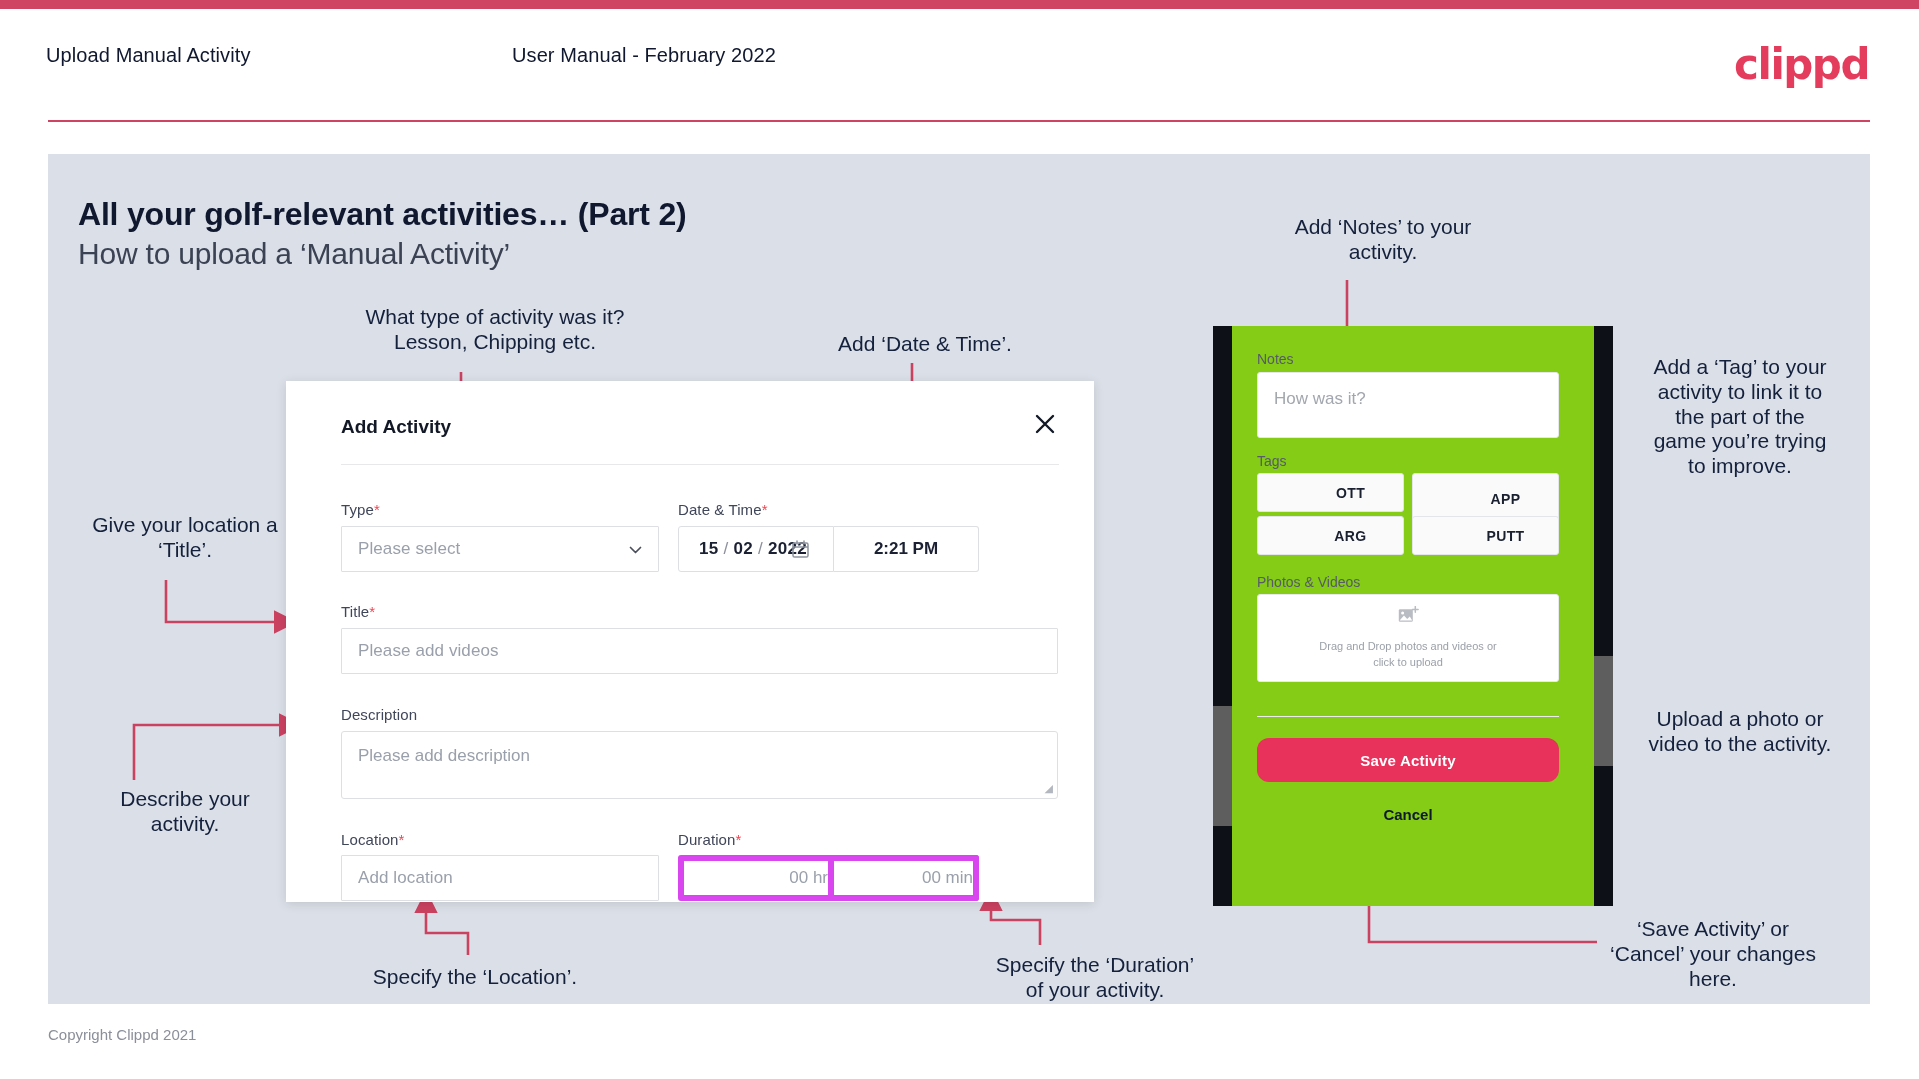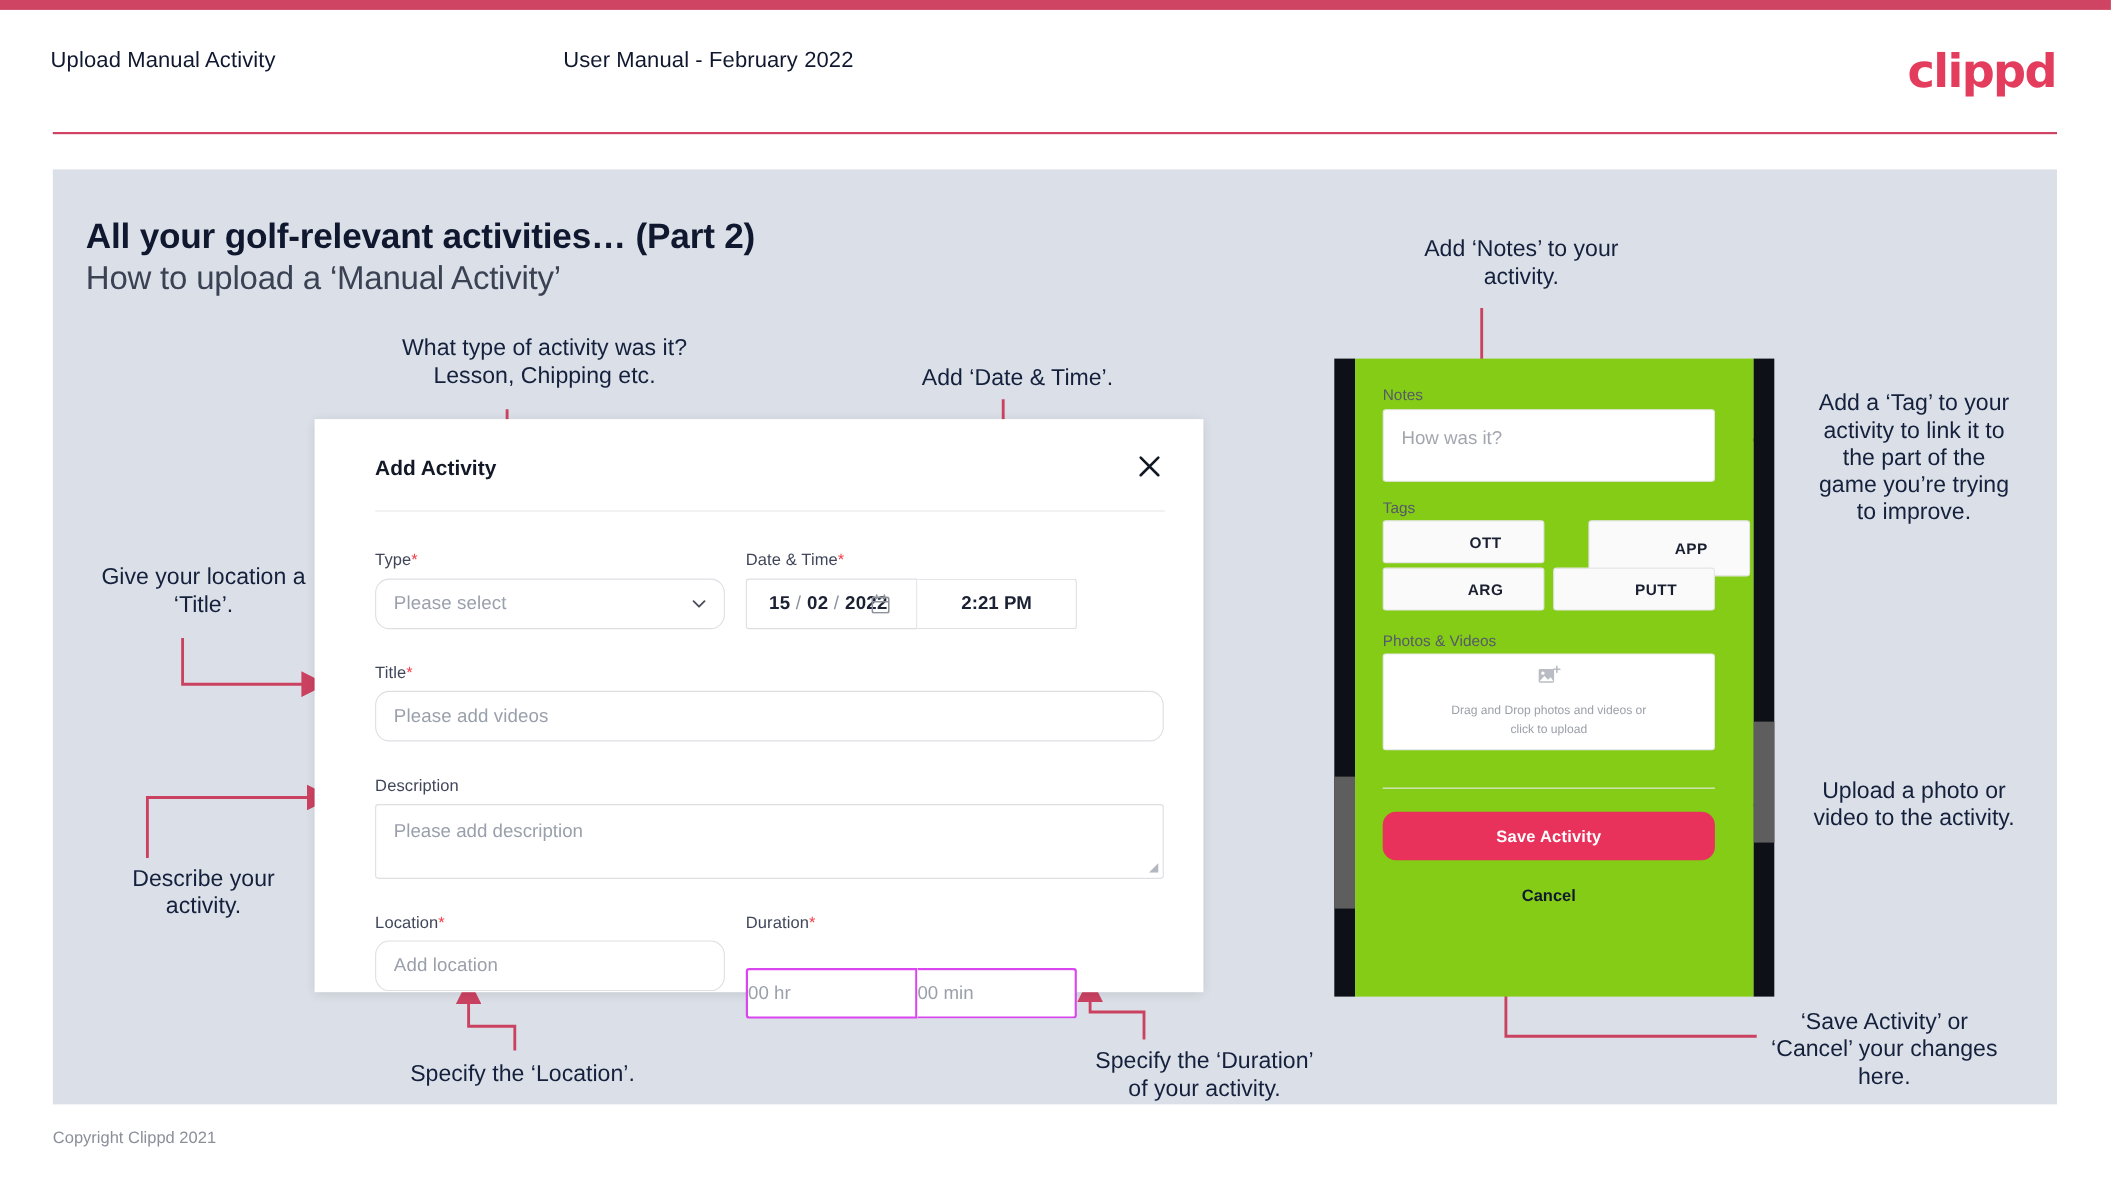--- a/index.html
+++ b/index.html
@@ -86,21 +86,21 @@
     position:absolute; left:55px; top:83px; width:718px; height:1px; background:#e8e8ea;
   }
 
   .field-label {
     position:absolute; font-size:15px; color:#40465a; letter-spacing:.1px;
   }
   .req { color:#f2444f; font-size:15px; }
 
   .input-box {
     position:absolute; background:#fff;
-    border:1px solid #dedfe3; border-radius:13px;
+    border:1px solid #dedfe3; border-radius:1px;
     display:flex; align-items:center;
   }
   .input-ph {
     font-size:17px; color:#9aa0ab; padding-left:16px; letter-spacing:.1px;
   }
   .chev {
     position:absolute; right:16px; top:50%; transform:translateY(-50%);
     width:13px; height:13px;
   }
   .date-box {
@@ -120,22 +120,22 @@
     position:absolute; border:1px solid #dedfe3; border-left:none; border-radius:0 3px 3px 0;
     background:#fff; display:flex; align-items:center; justify-content:center;
   }
   .time-val { font-size:17px; color:#1b2133; font-weight:bold; }
   .desc-box {
     position:absolute; border:1px solid #dedfe3; border-radius:3px; background:#fff;
   }
   .desc-ph { position:absolute; left:16px; top:14px; font-size:17px; color:#9aa0ab; }
   .resize-grip { position:absolute; right:4px; bottom:3px; font-size:11px; color:#b3b7c0; }
   .dur-box {
-    position:absolute; border:2px solid #d946ef; background:#fff;
-    display:flex; align-items:center; justify-content:flex-start;margin-top:25px;
+    position:absolute; border:6px solid #d946ef; background:#fff;
+    display:flex; align-items:center; justify-content:flex-end;
   }
   .dur-val { font-size:17px; color:#9aa0ab; }
 
   
   .phone-wrap { position:absolute; left:1213px; top:326px; width:400px; height:580px; }
   .phone-frame-l, .phone-frame-r {
     position:absolute; top:0; width:19px; height:580px; background:#0d1117;
   }
   .phone-frame-l { left:0; }
   .phone-frame-r { right:0; }
@@ -354,21 +354,21 @@
 
     <div class="phone-screen">
 
       <div class="ph-label" style="left:25px; top:25px;">Notes</div>
       <div class="ph-box" style="left:25px; top:46px; width:302px; height:66px;">
         <span class="ph-ph" style="left:16px; top:16px;">How was it?</span>
       </div>
 
       <div class="ph-label" style="left:25px; top:127px;">Tags</div>
       <div class="tag-btn" style="left:25px; top:147px; width:147px; height:39px;">OTT</div>
-      <div class="tag-btn" style="left:180px; top:147px; width:147px; height:51px;margin-left:32px;">APP</div>
+      <div class="tag-btn" style="left:180px; top:147px; width:147px; height:51px;">APP</div>
       <div class="tag-btn" style="left:25px; top:190px; width:147px; height:39px;">ARG</div>
       <div class="tag-btn" style="left:180px; top:190px; width:147px; height:39px;">PUTT</div>
 
       <div class="ph-label" style="left:25px; top:248px;">Photos &amp; Videos</div>
       <div class="drop-zone" style="left:25px; top:268px; width:302px; height:88px;">
         <span style="margin-bottom:9px;">
           <svg width="21" height="19" viewBox="0 0 21 19" aria-hidden="true">
             <rect x="0.8" y="3.2" width="14" height="12.5" rx="1.3" fill="#b9bcc3"></rect>
             <circle cx="4.6" cy="7" r="1.5" fill="#fff"></circle>
             <path d="M1.6,14.4 L6,9.6 L9.2,13 L11.8,10.6 L14.2,14.4 z" fill="#fff"></path>

